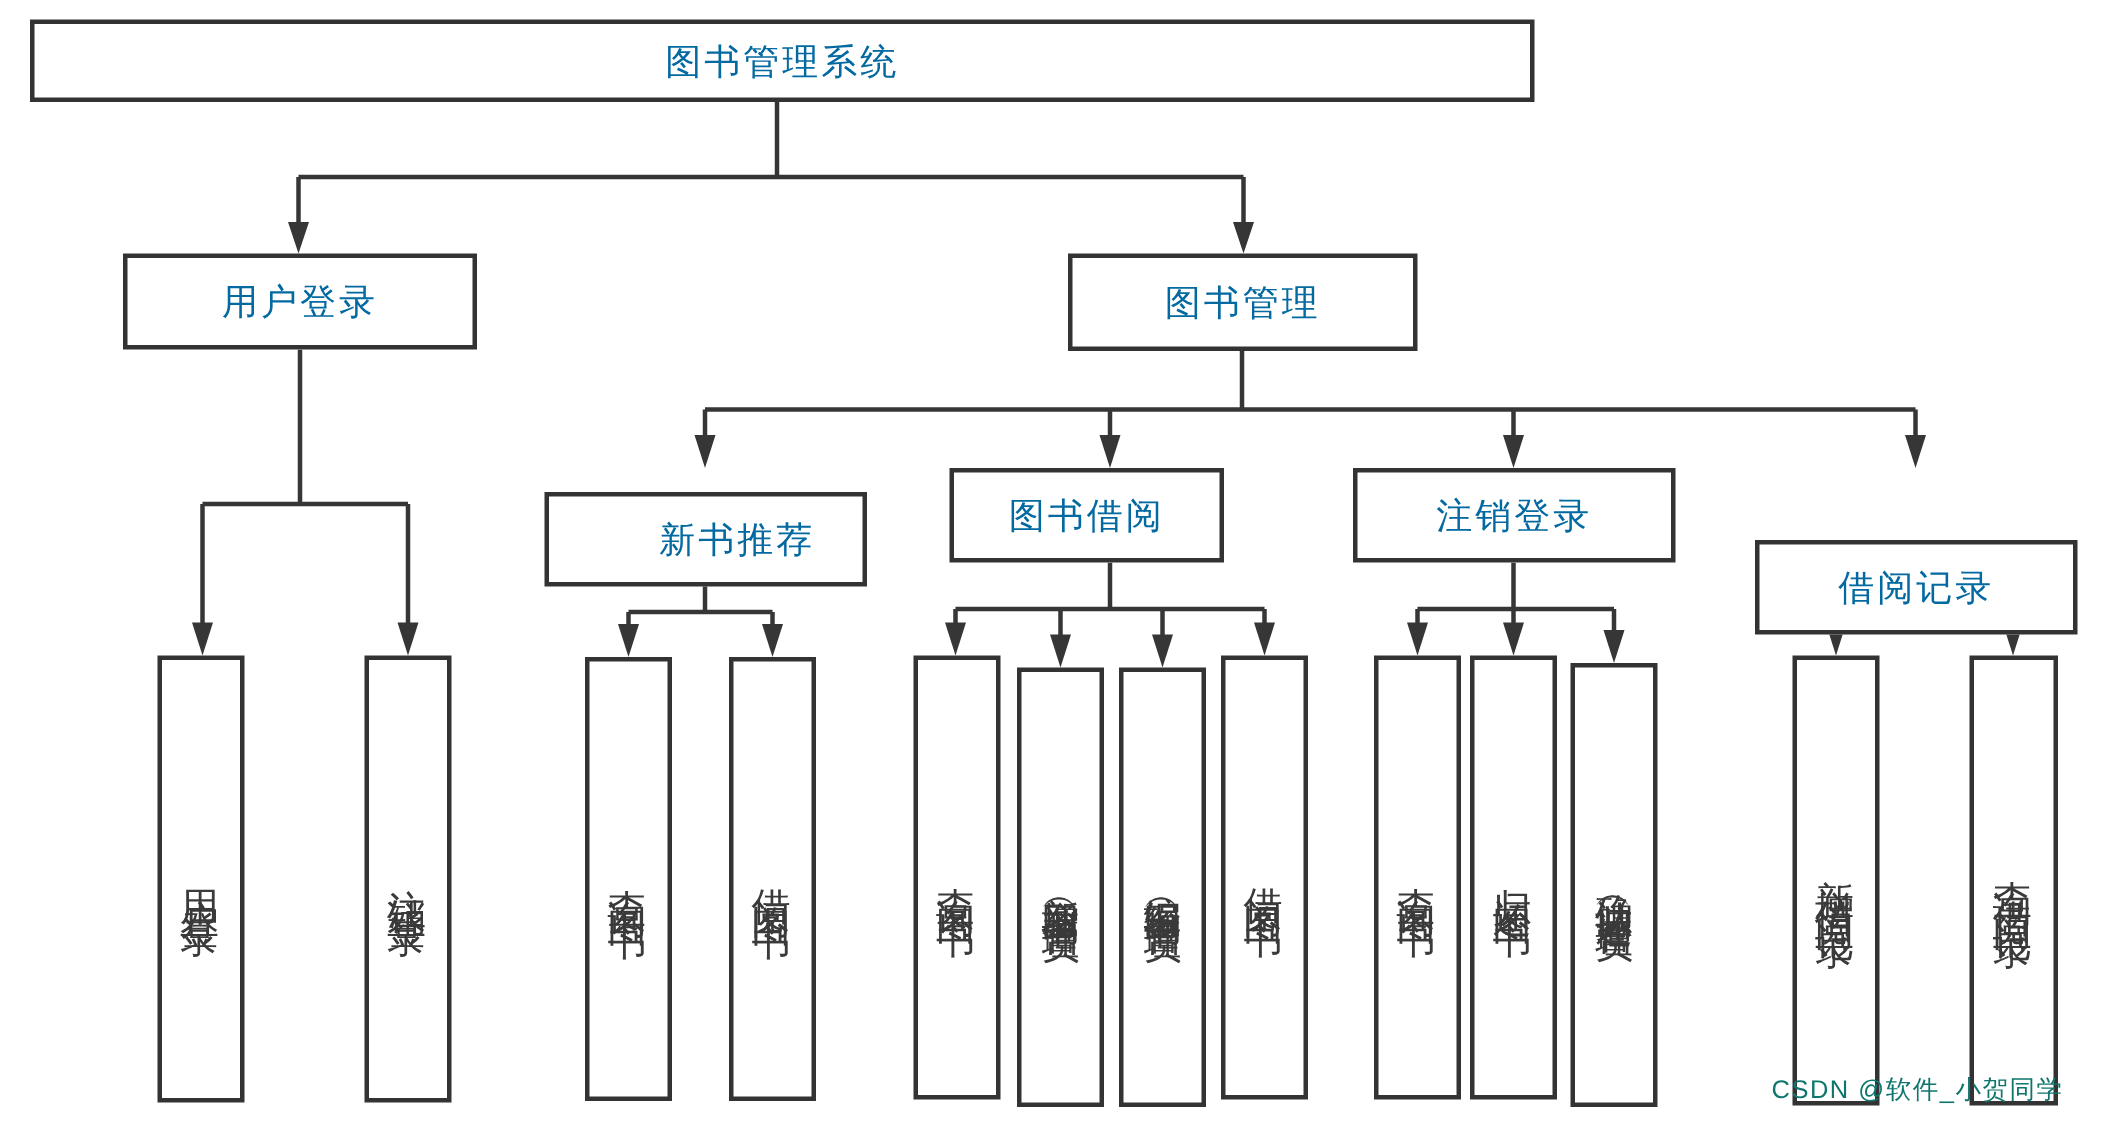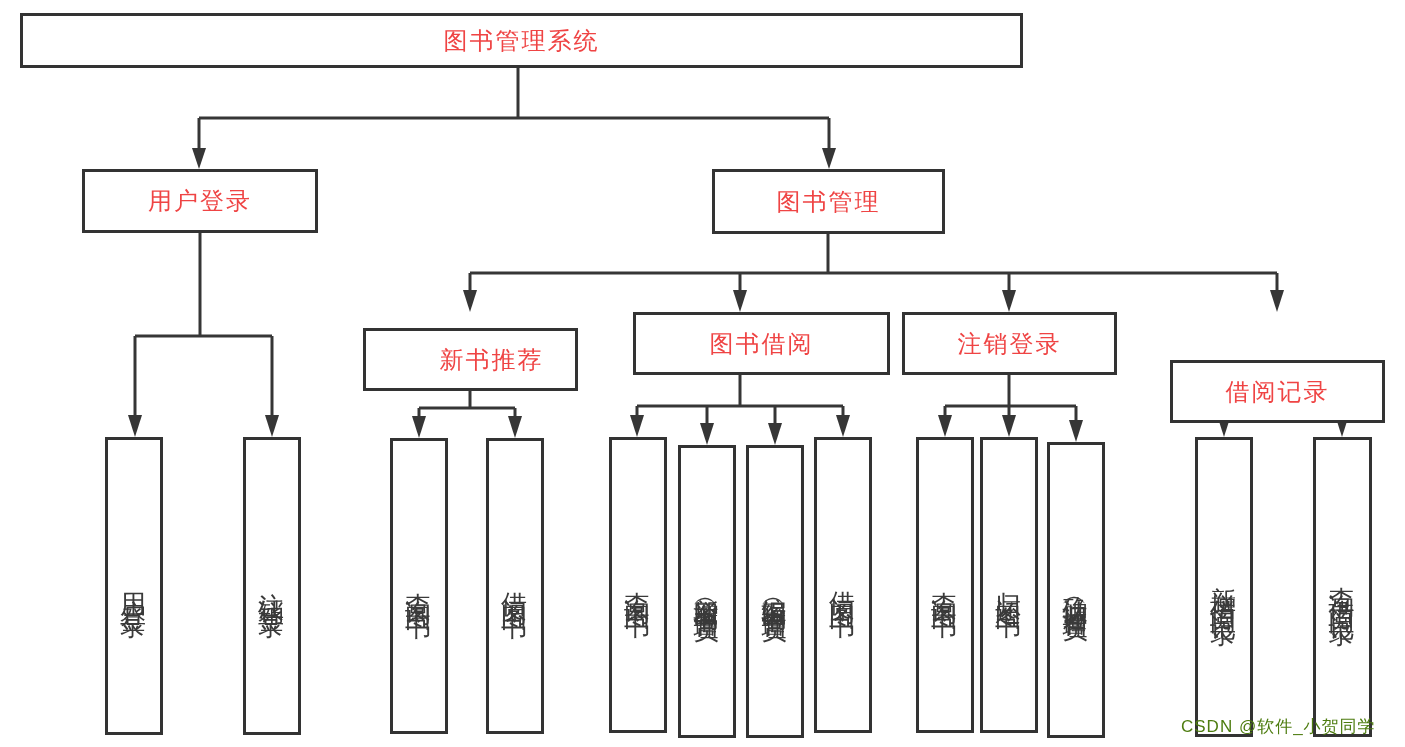--- a/index.html
+++ b/index.html
@@ -18,30 +18,30 @@
     z-index:1; pointer-events:none;
   }
   svg.connectors line { stroke:#363636; stroke-width:3; }
   svg.connectors polygon { fill:#363636; stroke:none; }
   .node {
     position:absolute; z-index:2;
     background:#ffffff; border:3px solid #333333;
     display:flex; align-items:center; justify-content:center;
   }
   .h-label {
-    font-size:24px; letter-spacing:2px; color:#ef4444; white-space:nowrap;
+    font-size:24px; letter-spacing:2px; color:#0369a1; white-space:nowrap;
   }
   .v-label {
     writing-mode:vertical-rl; text-orientation:mixed;
     font-size:26px; letter-spacing:7px; color:#3a3a3a; white-space:nowrap;
   }
   .v-label.dense { font-size:25px; letter-spacing:3px; }
   .watermark {
     position:absolute; left:1181px; top:715px; z-index:3;
-    font-size:17px; color:#4d7c0f; letter-spacing:1px; white-space:nowrap;
+    font-size:17px; color:#0f766e; letter-spacing:1px; white-space:nowrap;
   }
 </style>
 </head>
 <body>
 
 <div class="canvas">
 
   <svg class="connectors" viewBox="0 0 1405 747" xmlns="http://www.w3.org/2000/svg">
 
     <g>
@@ -125,21 +125,21 @@
   <div class="node" style="left:82px; top:169px; width:236px; height:64px;">
     <span class="h-label">用户登录</span>
   </div>
   <div class="node" style="left:712px; top:169px; width:233px; height:65px;">
     <span class="h-label">图书管理</span>
   </div>
 
   <div class="node" style="left:363px; top:328px; width:215px; height:63px;padding-left:42px;">
     <span class="h-label">新书推荐</span>
   </div>
-  <div class="node" style="left:633px; top:312px; width:257px; height:63px;">
+  <div class="node" style="left:633px; top:312px; width:183px; height:63px;">
     <span class="h-label">图书借阅</span>
   </div>
   <div class="node" style="left:902px; top:312px; width:215px; height:63px;">
     <span class="h-label">注销登录</span>
   </div>
   <div class="node" style="left:1170px; top:312px; width:215px; height:63px;margin-top:48px;">
     <span class="h-label">借阅记录</span>
   </div>
 
   <div class="node" style="left:105px; top:437px; width:58px; height:298px;">

